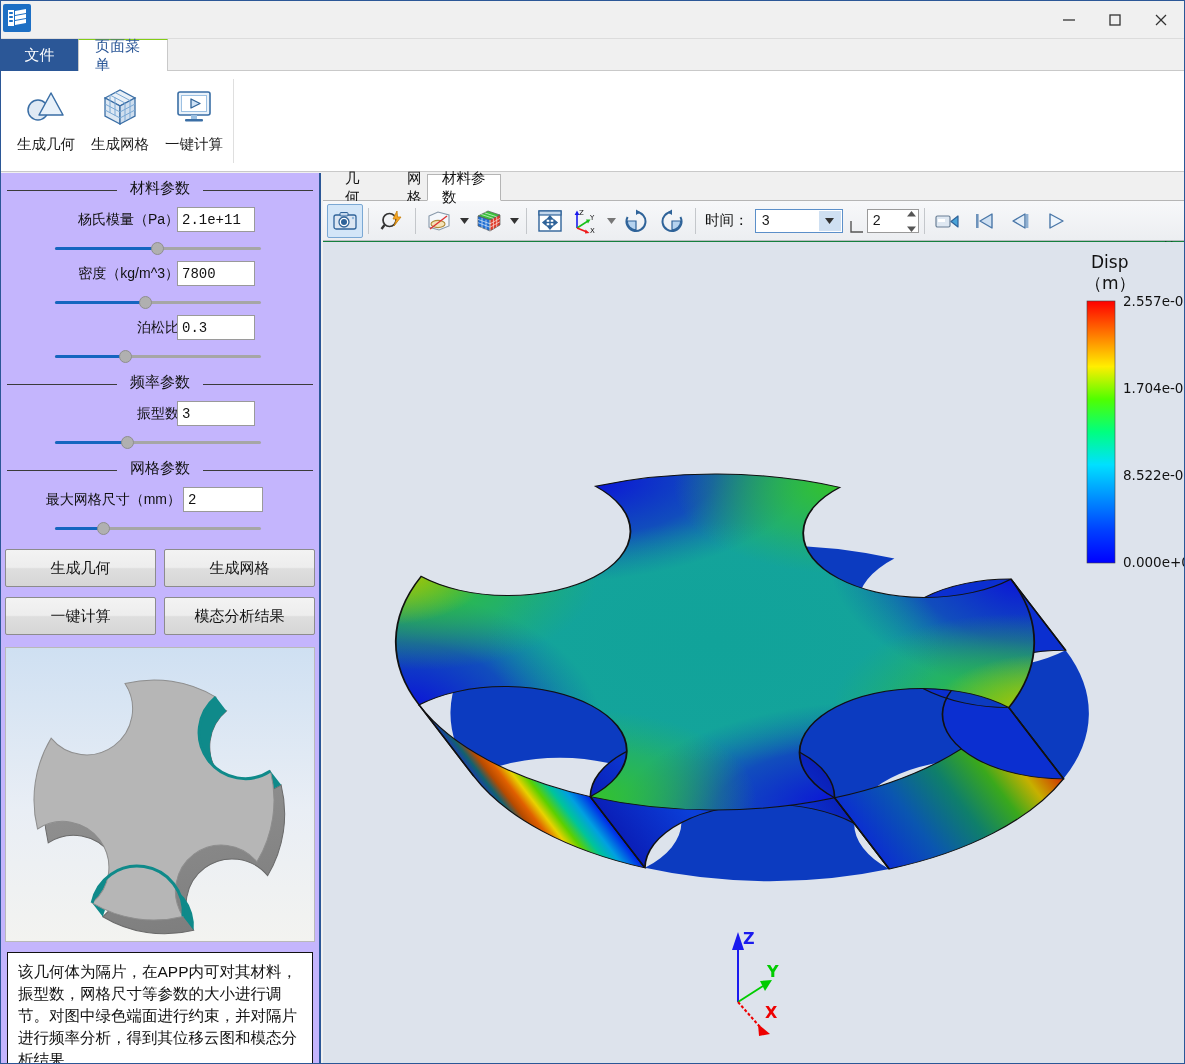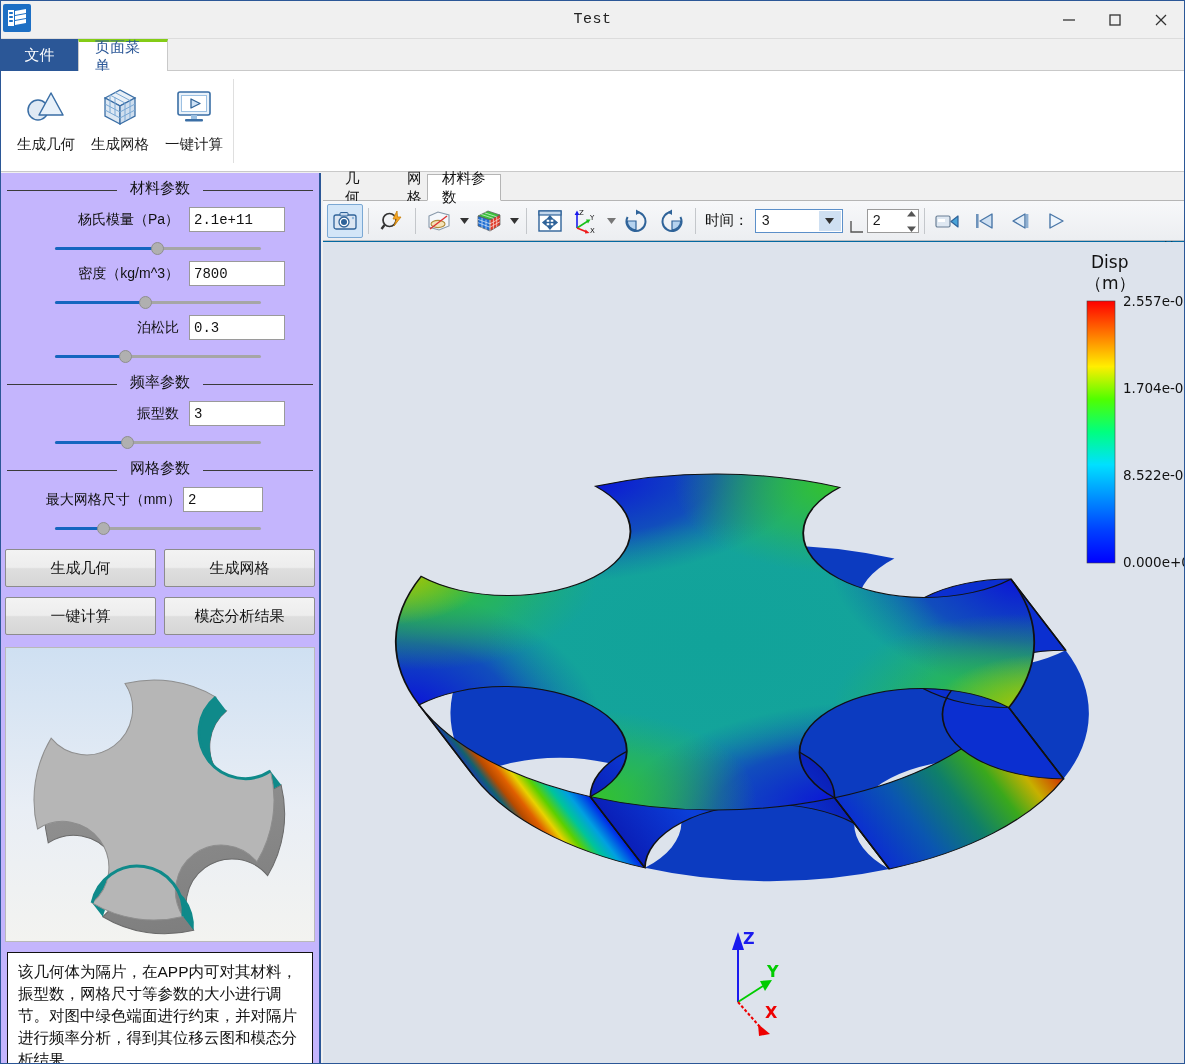--- a/index.html
+++ b/index.html
@@ -22,21 +22,21 @@
   .wbtns { position:absolute; right:0; top:0; height:38px; display:flex; }
   .wbtn { width:46px; height:38px; display:flex; align-items:center; justify-content:center; }
   .wbtn svg { display:block; }
 
   
   .ribbon-tabs { position:relative; height:32px; background:#bef264; border-bottom:1px solid #c9c9c9; }
   .rtab { position:absolute; top:0; height:32px; display:flex; align-items:center; justify-content:center;
           font-size:15px; padding:0 16px; }
   .rtab.file { left:0; width:77px; background:#2b5797; color:#fff; height:32px; }
   .rtab.active { left:77px; width:90px; background:#fff; color:#2b5797;
-          border-left:1px solid #c9c9c9; border-right:1px solid #c9c9c9; border-top:3px solid #84cc16; }
+          border-left:1px solid #c9c9c9; border-right:1px solid #c9c9c9; border-top:1px solid #84cc16; }
   .ribbon-tabs .filler { position:absolute; left:167px; right:0; top:0; height:32px; background:#f0f0f0; border-bottom:1px solid #c9c9c9;}
   .ribbon-body { position:relative; height:101px; background:#fff; border-bottom:1px solid #c9c9c9; }
   .rgroup { position:absolute; left:0; top:0; height:101px; display:flex; align-items:flex-start; padding:6px 0 0 8px; }
   .rbtn { width:74px; height:92px; display:flex; flex-direction:column; align-items:center; justify-content:flex-start;
           padding-top:6px; cursor:default; }
   .rbtn .ico { height:46px; display:flex; align-items:center; justify-content:center; }
   .rbtn .lbl { margin-top:6px; font-size:14.5px; color:#1a1a1a; white-space:nowrap; }
   .rgroup-sep { position:absolute; left:232px; top:8px; width:1px; height:84px; background:#dfdfdf; }
 
   
@@ -45,21 +45,21 @@
               border-right:2px solid #2b5797; overflow:hidden; }
 
   
   .grp { position:relative; height:28px; margin:4px 4px 0 4px; }
   .grp .line-l { position:absolute; left:2px; top:13px; height:1px; background:#3b3b3b; }
   .grp .line-r { position:absolute; right:2px; top:13px; height:1px; background:#3b3b3b; }
   .grp .gt { position:absolute; left:0; right:0; top:2px; text-align:center; font-size:15px; color:#111; }
 
   .row { position:relative; height:32px; margin:0 4px; }
   .row .rl { position:absolute; right:136px; top:6px; font-size:14px; color:#111; white-space:nowrap; text-align:right;}
-  .row input.tb { position:absolute; left:184px; top:2px; width:96px; height:25px;
+  .row input.tb { position:absolute; left:172px; top:2px; width:78px; height:25px;
       border:1px solid #9a9a9a; background:#fff; font-size:14px; padding:1px 4px;
       font-family:"Liberation Mono","DejaVu Sans Mono",monospace; color:#111; }
   .row input.tb.wide { width:80px; left:176px; }
 
   .sl { position:relative; height:22px; margin:0 4px; }
   .sl .track { position:absolute; left:50px; right:54px; top:10px; height:3px; background:#a6a6a6; border-radius:2px; }
   .sl .fill { position:absolute; left:50px; top:10px; height:3px; background:#1565c0; border-radius:2px; }
   .sl .thumb { position:absolute; top:5px; width:13px; height:13px; border-radius:50%; background:#b0b0b0; border:1px solid #8e8e8e; }
 
   .btnrow { display:flex; gap:8px; margin:10px 4px 0 4px; }
@@ -68,21 +68,21 @@
       font-size:15px; color:#111; display:flex; align-items:center; justify-content:center; cursor:default; }
 
   .preview { margin:12px 4px 0 4px; height:295px; border:1px solid #b9b9b9;
       background:linear-gradient(to bottom,#cfe0f2 0%, #e8eef5 55%, #f2f2f0 100%); overflow:hidden; position:relative;}
   .preview svg { position:absolute; left:0; top:0; }
 
   .descbox { margin:10px 6px 0 6px; height:128px; border:1px solid #111; background:#fff;
       padding:8px 10px; font-size:15.5px; line-height:1.42; color:#111; overflow:hidden; }
 
   
-  .rightpane { position:absolute; left:322px; top:0; right:0; bottom:0; background:#0369a1; }
+  .rightpane { position:absolute; left:322px; top:0; right:0; bottom:0; background:#15803d; }
   .vtabs { position:relative; height:28px; background:#f0f0f0; border-bottom:1px solid #b5b5b5; }
   .vtab { position:absolute; top:1px; height:27px; display:flex; align-items:center; justify-content:center;
      font-size:14.5px; color:#111; padding:0 14px; }
   .vtab.sel { background:#fff; border:1px solid #b5b5b5; border-bottom:1px solid #fff; z-index:2; }
 
   .vtoolbar { position:relative; height:40px; background:linear-gradient(to bottom,#f7f8fa,#eceef1);
       border-bottom:1px solid #b9bcc0; display:flex; align-items:center; padding-left:4px; }
   .tbtn { width:36px; height:34px; display:flex; align-items:center; justify-content:center; border:1px solid transparent; border-radius:2px; }
   .tbtn.sel { background:#d3e6f8; border-color:#7aa8d4; }
   .caret { width:14px; height:34px; display:flex; align-items:center; justify-content:center; }
@@ -114,21 +114,20 @@
       <svg width="20" height="20" viewBox="0 0 20 20">
         <rect x="1" y="2" width="6" height="16" fill="#fff"></rect>
         <rect x="2.2" y="4" width="3.6" height="2" fill="#1d6fc4"></rect>
         <rect x="2.2" y="8" width="3.6" height="2" fill="#1d6fc4"></rect>
         <rect x="2.2" y="12" width="3.6" height="2" fill="#1d6fc4"></rect>
         <path d="M8 3 L19 1 L19 5 L8 7 Z" fill="#fff"></path>
         <path d="M8 8 L19 6 L19 10 L8 12 Z" fill="#fff"></path>
         <path d="M8 13 L19 11 L19 15 L8 17 Z" fill="#fff"></path>
       </svg>
     </div>
-    <div class="title-text">Test</div>
     <div class="wbtns">
       <div class="wbtn">
         <svg width="14" height="14">
             <line x1="1" y1="7" x2="13" y2="7" stroke="#333" stroke-width="1.3"></line>
           </svg>
       </div>
       <div class="wbtn">
         <svg width="14" height="14">
             <rect x="2" y="2" width="10" height="10" fill="none" stroke="#333" stroke-width="1.3"></rect>
           </svg>

